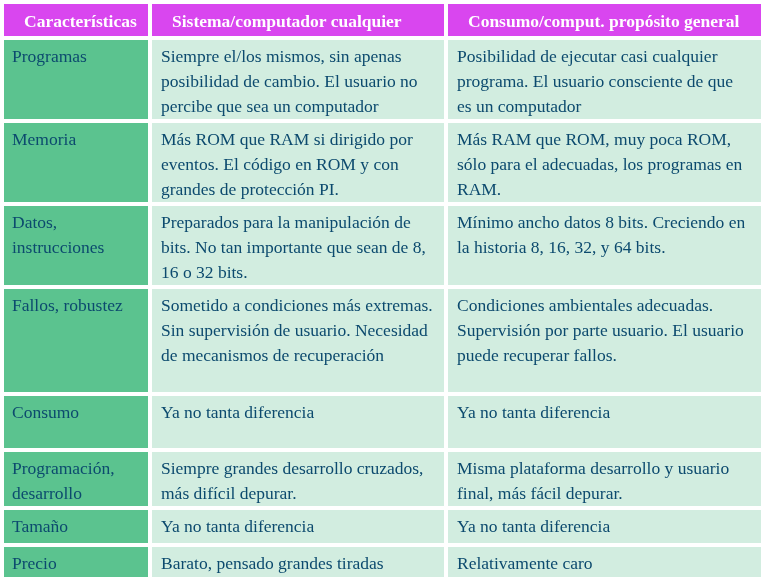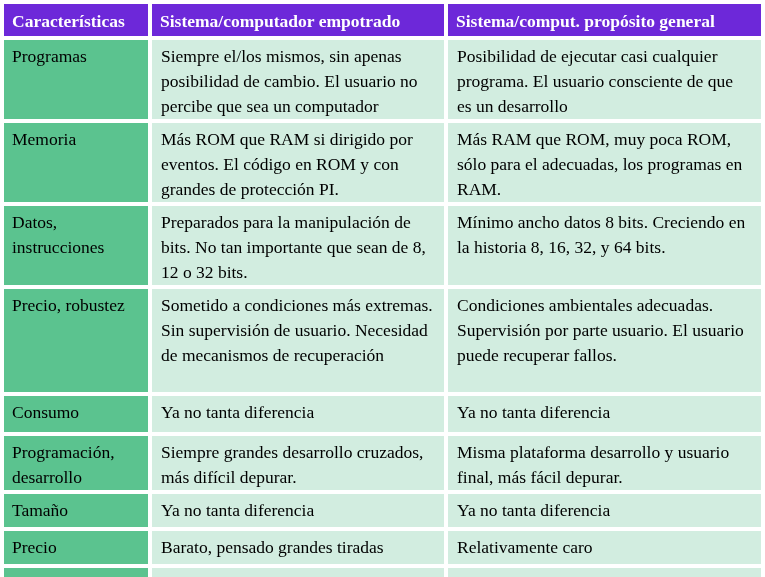--- a/index.html
+++ b/index.html
@@ -17,29 +17,29 @@
     border-collapse: separate;
     border-spacing: 4px;
     width: 765px;
     table-layout: fixed;
   }
   table.cmp th, table.cmp td {
     vertical-align: top;
     text-align: left;
     font-size: 17.5px;
     line-height: 25px;
-    color: #000000;
+    color: #0c4a6e;
     overflow: hidden;
   }
   table.cmp th {
-    background: #6d28d9;
+    background: #d946ef;
     color: #ffffff;
     font-weight: bold;
     height: 30px;
-    padding: 2px 4px 0 8px;
+    padding: 2px 4px 0 20px;
     vertical-align: middle;
     line-height: 20px;
   }
   table.cmp td.label {
     background: #5BC38F;
     padding: 4px 4px 0 8px;
   }
   table.cmp td.cell {
     background: #D2EDE0;
     padding: 4px 11px 0 9px;
@@ -50,46 +50,46 @@
 
 <table class="cmp">
   <colgroup>
     <col style="width:144px">
     <col style="width:292px">
     <col style="width:313px">
   </colgroup>
   <thead>
     <tr style="height:30px">
       <th>Características</th>
-      <th>Sistema/computador empotrado</th>
-      <th>Sistema/comput. propósito general</th>
+      <th>Sistema/computador cualquier</th>
+      <th>Consumo/comput. propósito general</th>
     </tr>
   </thead>
   <tbody>
     <tr style="height:77px">
       <td class="label">Programas</td>
       <td class="cell">Siempre el/los mismos, sin apenas posibilidad de cambio. El usuario no percibe que sea un computador</td>
-      <td class="cell">Posibilidad de ejecutar casi cualquier programa. El usuario consciente de que es un desarrollo</td>
+      <td class="cell">Posibilidad de ejecutar casi cualquier programa. El usuario consciente de que es un computador</td>
     </tr>
     <tr style="height:78px">
       <td class="label">Memoria</td>
       <td class="cell">Más ROM que RAM si dirigido por eventos. El código en ROM y con grandes de protección PI.</td>
       <td class="cell">Más RAM que ROM, muy poca ROM, sólo para el adecuadas, los programas en RAM.</td>
     </tr>
     <tr style="height:77px">
       <td class="label">Datos, instrucciones</td>
-      <td class="cell">Preparados para la manipulación de bits. No tan importante que sean de 8, 12 o 32 bits.</td>
+      <td class="cell">Preparados para la manipulación de bits. No tan importante que sean de 8, 16 o 32 bits.</td>
       <td class="cell">Mínimo ancho datos 8 bits. Creciendo en la historia  8, 16, 32, y 64 bits.</td>
     </tr>
     <tr style="height:103px">
-      <td class="label">Precio, robustez</td>
+      <td class="label">Fallos, robustez</td>
       <td class="cell">Sometido a condiciones más extremas. Sin supervisión de usuario. Necesidad de mecanismos de recuperación</td>
       <td class="cell">Condiciones ambientales adecuadas. Supervisión por parte usuario. El usuario puede recuperar fallos.</td>
     </tr>
-    <tr style="height:36px">
+    <tr style="height:52px">
       <td class="label">Consumo</td>
       <td class="cell">Ya no tanta diferencia</td>
       <td class="cell">Ya no tanta diferencia</td>
     </tr>
     <tr style="height:50px">
       <td class="label">Programación, desarrollo</td>
       <td class="cell">Siempre grandes desarrollo cruzados, más difícil depurar.</td>
       <td class="cell">Misma plataforma desarrollo y usuario final, más fácil depurar.</td>
     </tr>
     <tr style="height:33px">

